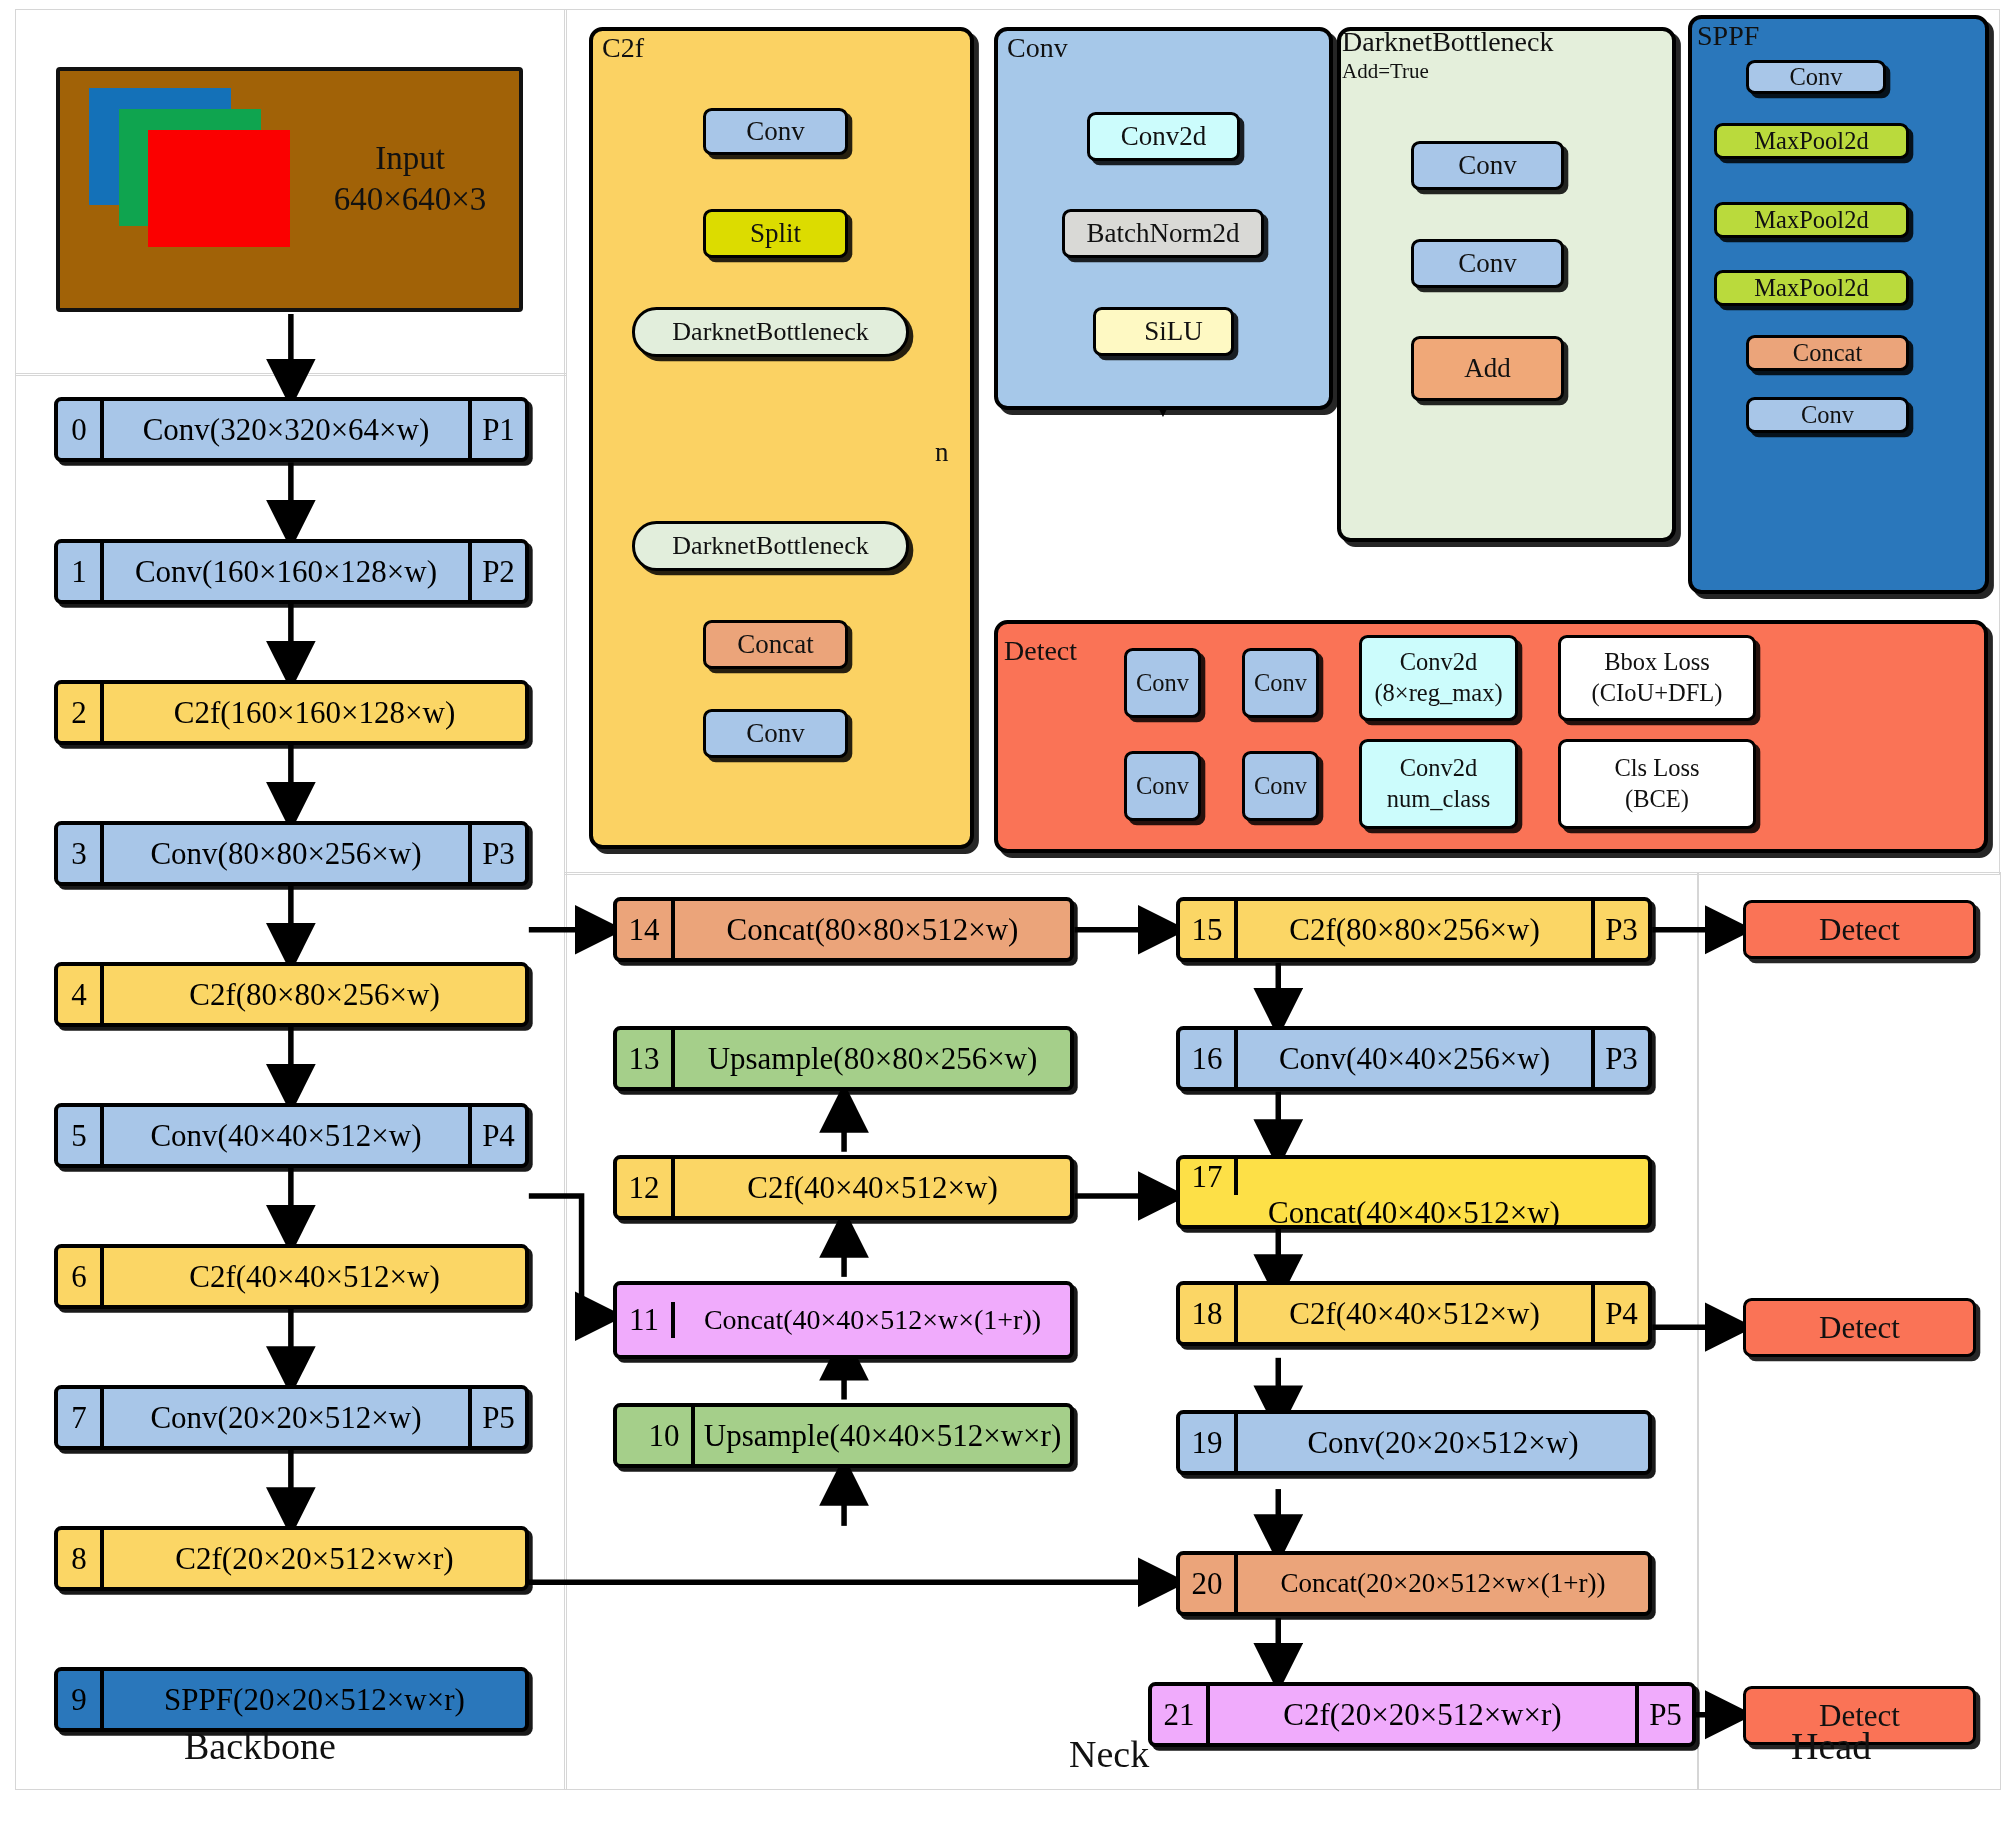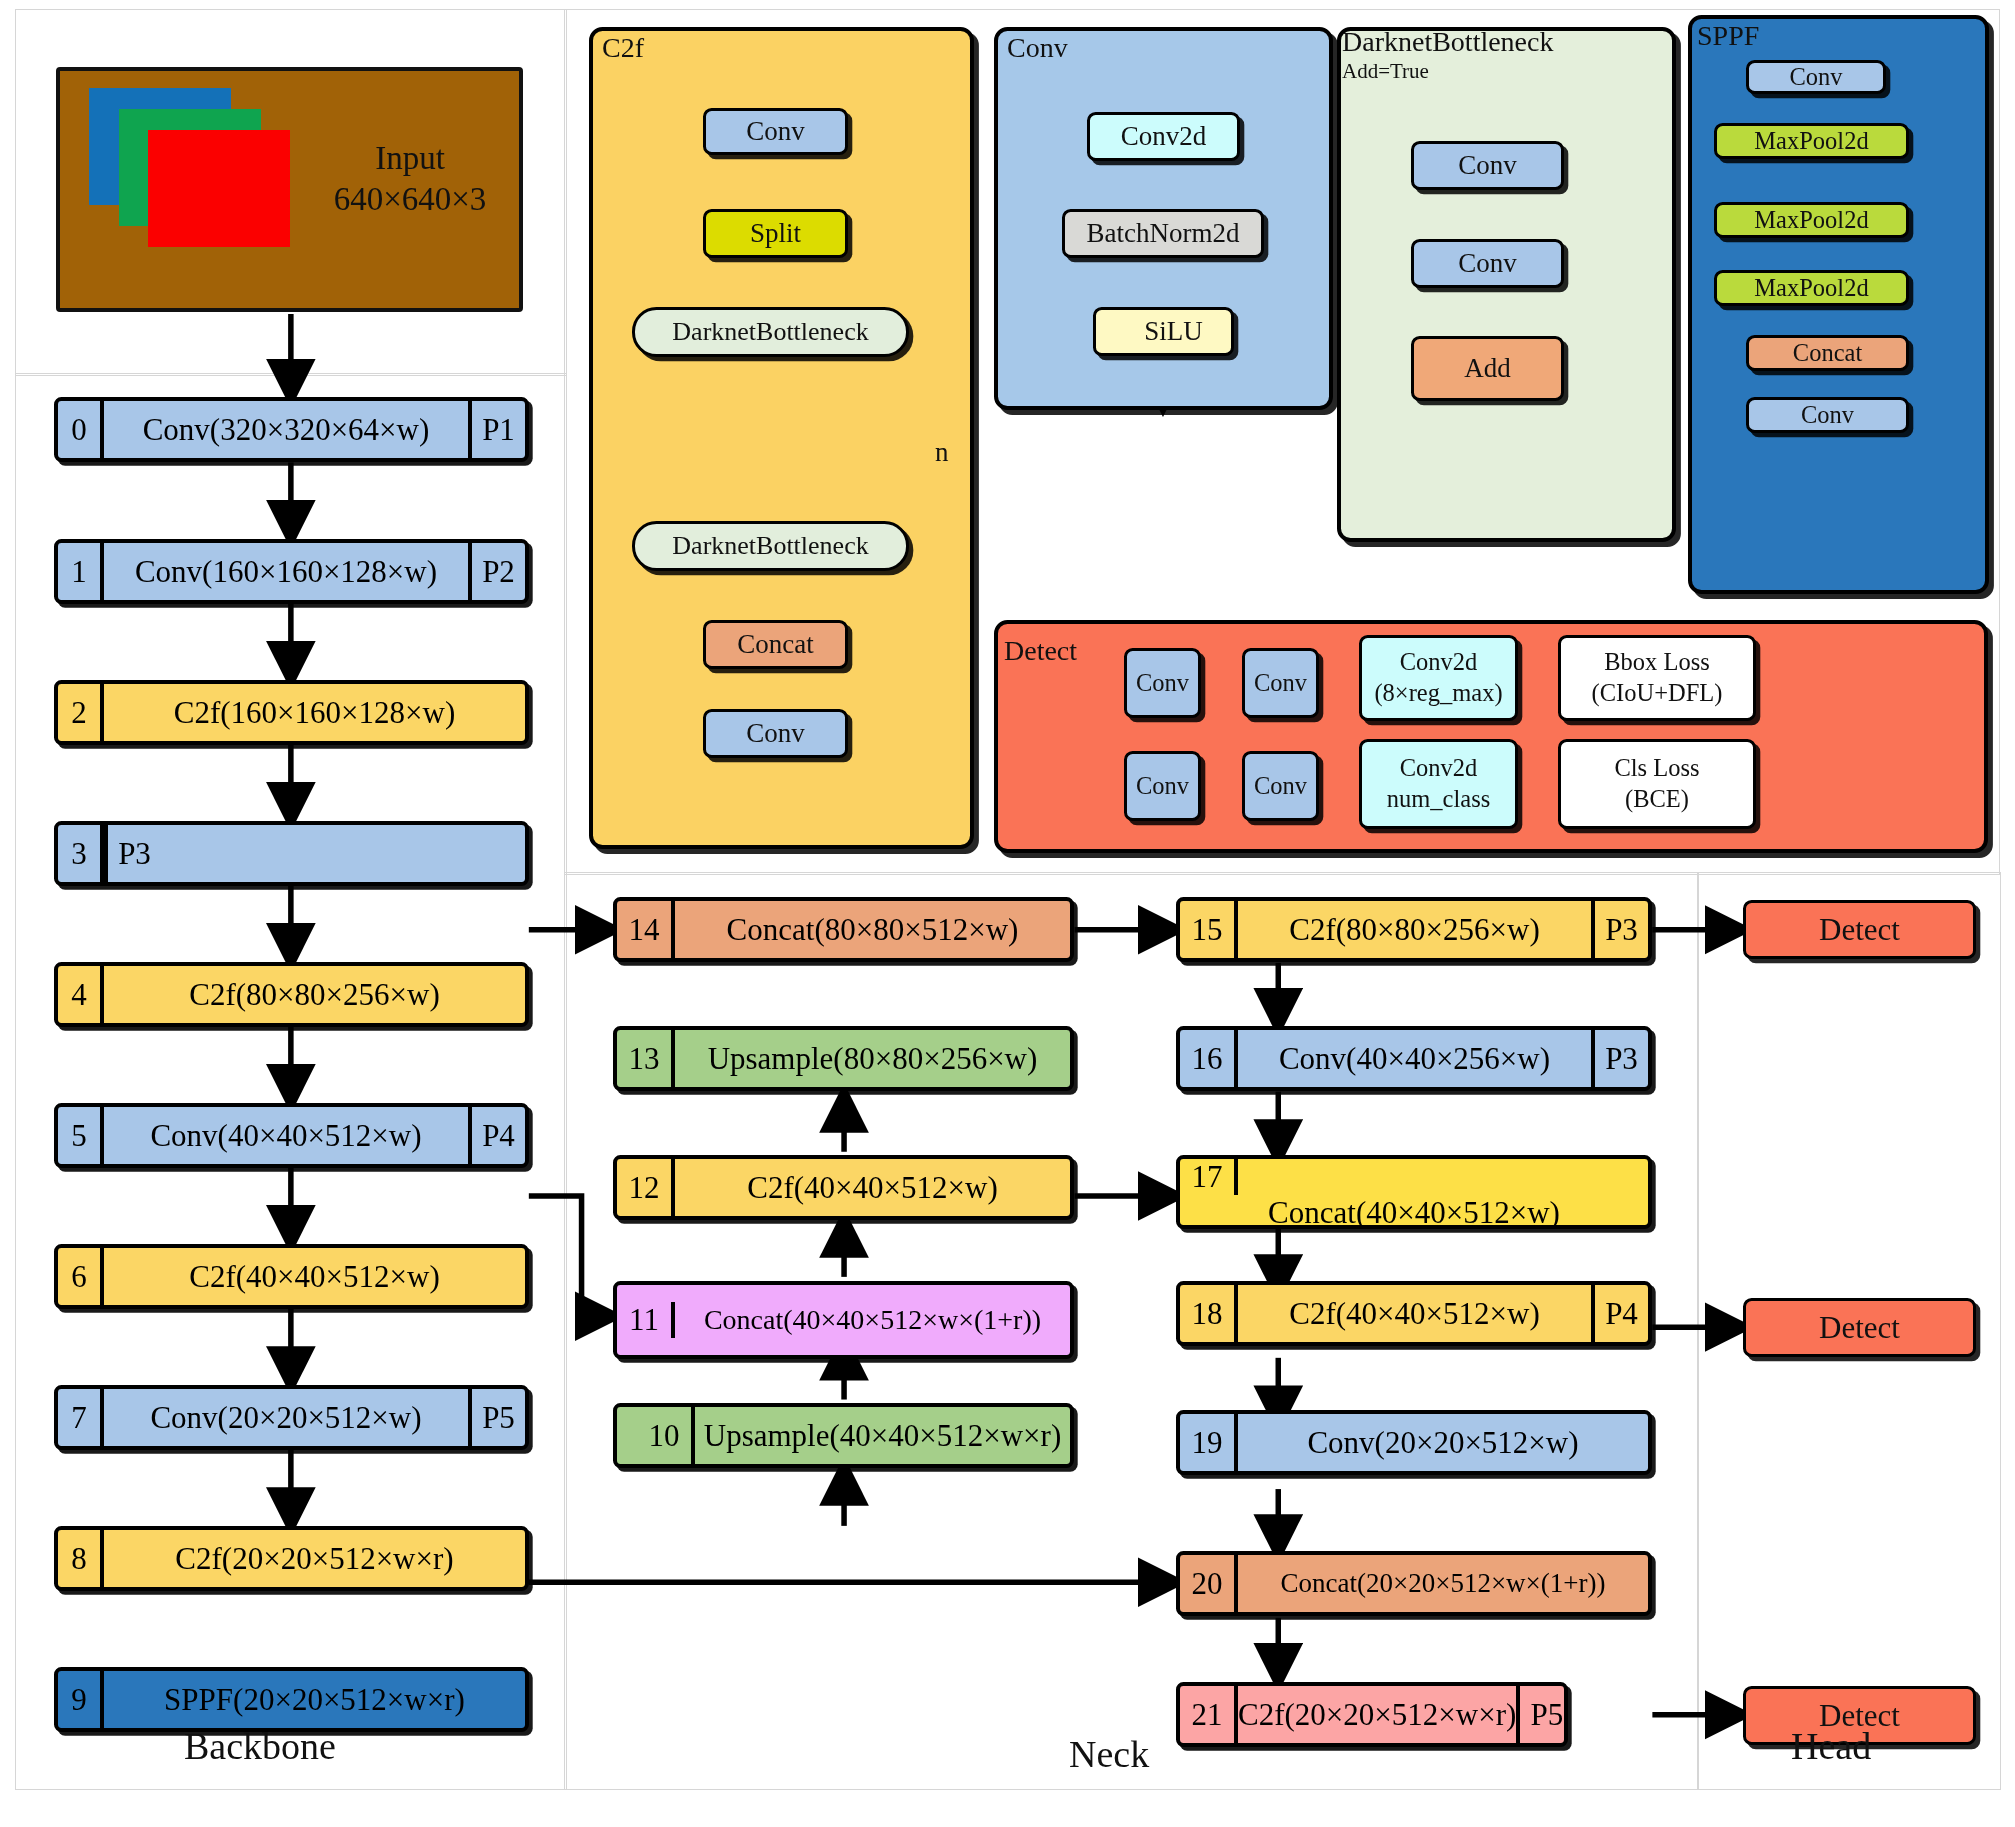--- a/index.html
+++ b/index.html
@@ -220,20 +220,21 @@
     <div class="idx">1</div>
     <div class="body">Conv(160×160×128×w)</div>
     <div class="tag">P2</div>
   </div>
   <div class="row" style="left:54px;top:680px;width:475px;height:65px;background:#fbd665;">
     <div class="idx">2</div>
     <div class="body">C2f(160×160×128×w)</div>
   </div>
   <div class="row" style="left:54px;top:821px;width:475px;height:65px;background:#a8c6e8;">
     <div class="idx">3</div>
+    <div class="body">Conv(80×80×256×w)</div>
     <div class="tag">P3</div>
   </div>
   <div class="row" style="left:54px;top:962px;width:475px;height:65px;background:#fbd665;">
     <div class="idx">4</div>
     <div class="body">C2f(80×80×256×w)</div>
   </div>
   <div class="row" style="left:54px;top:1103px;width:475px;height:65px;background:#a8c6e8;">
     <div class="idx">5</div>
     <div class="body">Conv(40×40×512×w)</div>
     <div class="tag">P4</div>
@@ -297,21 +298,21 @@
     <div class="tag">P4</div>
   </div>
   <div class="row" style="left:1176px;top:1410px;width:476px;height:65px;background:#a8c6e8;">
     <div class="idx" style="width:54px;">19</div>
     <div class="body">Conv(20×20×512×w)</div>
   </div>
   <div class="row" style="left:1176px;top:1551px;width:476px;height:65px;background:#eba47a;">
     <div class="idx" style="width:54px;">20</div>
     <div class="body" style="font-size:27px;">Concat(20×20×512×w×(1+r))</div>
   </div>
-  <div class="row" style="left:1176px;top:1682px;width:392px;height:65px;background:#fca5a5;">
+  <div class="row" style="left:1148px;top:1682px;width:548px;height:65px;background:#f0abfc;">
     <div class="idx" style="width:54px;">21</div>
     <div class="body">C2f(20×20×512×w×r)</div>
     <div class="tag">P5</div>
   </div>
 
   <div class="node c-detect" style="left:1743px;top:900px;width:233px;height:59px;font-size:31px;">
     <span class="txt">Detect</span>
   </div>
   <div class="node c-detect" style="left:1743px;top:1298px;width:233px;height:59px;font-size:31px;">
     <span class="txt">Detect</span>

